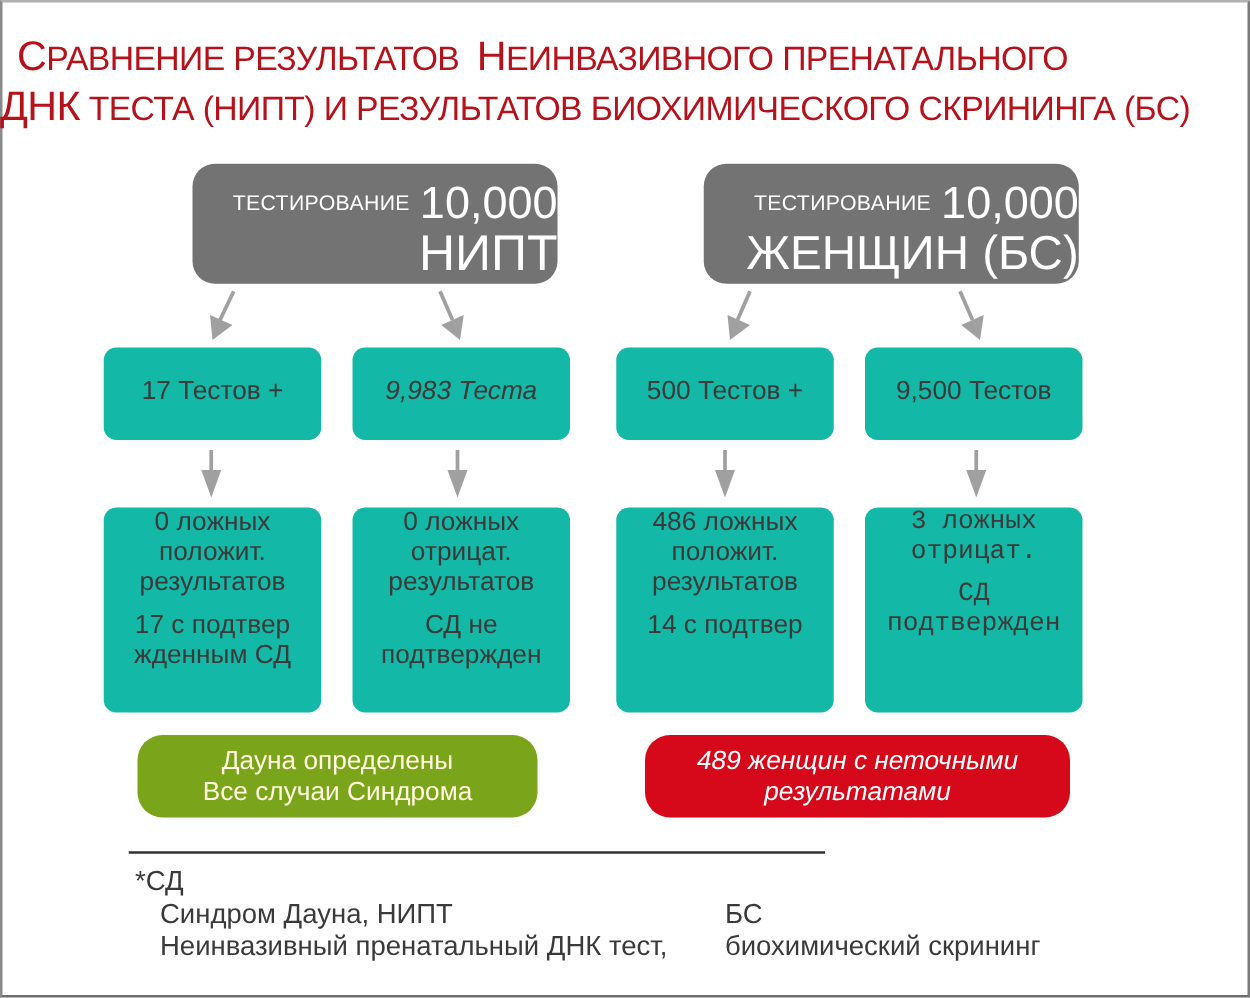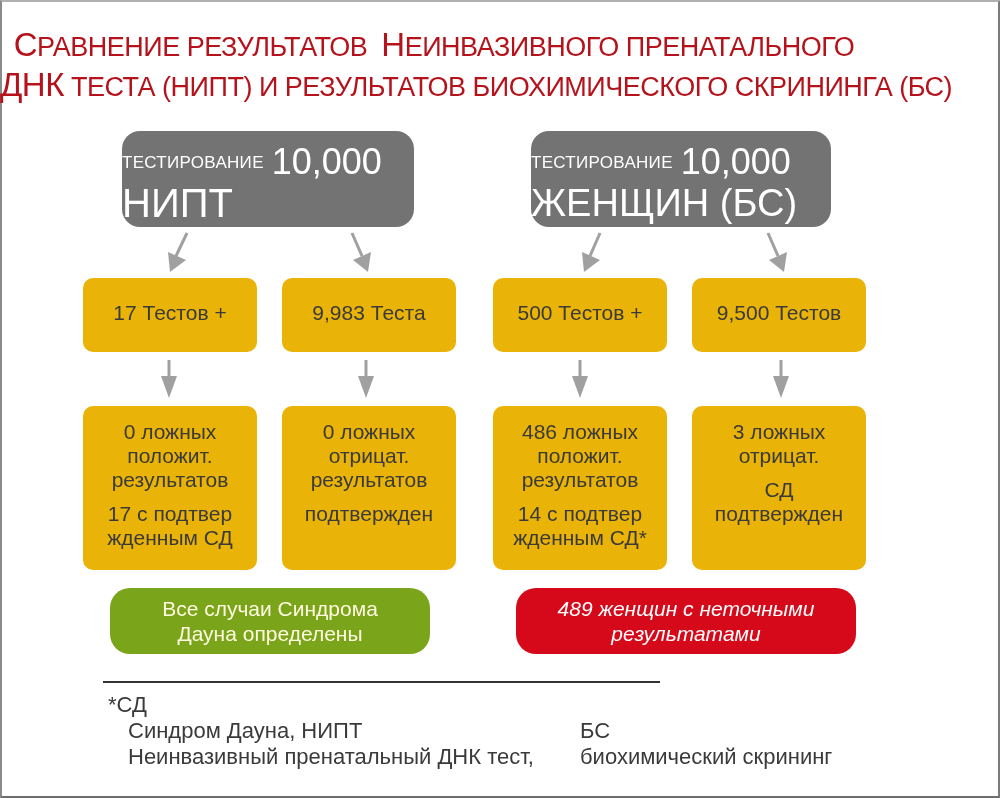--- a/index.html
+++ b/index.html
@@ -2,27 +2,27 @@
 <html><head>
 <meta charset="utf-8">
 <style>
   html, body { margin:0; padding:0; }
   body { width:1000px; height:798px; background:#ffffff; font-family:"Liberation Sans", sans-serif; position:relative; overflow:hidden; }
   .frame { position:absolute; left:0; top:0; width:996px; height:794px; border-left:2px solid #8a8a8a; border-top:2px solid #b0b0b0; border-right:3px solid #7a7a7a; border-bottom:4px solid #6e6e6e; }
   .title { position:absolute; left:0; width:868px; text-align:center; color:#b5121b; font-size:27px; line-height:34px; letter-spacing:-0.5px; white-space:nowrap; }
   .title .cap { font-size:33px; }
   .t1 { top:28px; }
   .t2 { top:68px;text-align:center; }
-  .topbox { position:absolute; background:#737373; border-radius:18px; color:#fff; text-align:left; }
+  .topbox { position:absolute; background:#737373; border-radius:18px; color:#fff; text-align:right;margin-left:32px; }
   .topbox .small { font-size:17px; letter-spacing:0.3px; vertical-align:6px; }
   .topbox .num { font-size:36px; margin-left:8px; }
   .topbox .big { font-size:40px; display:block; line-height:40px; }
-  .lbox { position:absolute; background:#eab308; border-radius:10px; color:#3a3a3a; text-align:center; font-size:21px; }
+  .lbox { position:absolute; background:#14b8a6; border-radius:10px; color:#3a3a3a; text-align:center; font-size:21px; }
   .mid { height:74px; line-height:70px; top:278px; width:174px; }
-  .low { top:406px; height:164px; width:174px; padding-top:14px; box-sizing:border-box; line-height:24px; }
+  .low { top:406px; height:164px; width:174px; box-sizing:border-box; line-height:24px; }
   .low .gap { height:10px; }
   .pill { position:absolute; top:588px; height:66px; border-radius:20px; color:#fff; text-align:center; font-size:21px; line-height:25px; box-sizing:border-box; padding-top:8px; }
   .green { left:110px; width:320px; background:#7aa51a; color:#fffbe0; }
   .red { left:516px; width:340px; background:#d5091a;font-style:italic; }
   .rule { position:absolute; left:103px; top:681px; width:557px; height:2px; background:#333; }
   .foot { position:absolute; color:#3a3a3a; font-size:22px; line-height:24px; white-space:nowrap; }
   svg.arrows { position:absolute; left:0; top:0; }
 </style>
 </head>
 <body>
@@ -60,58 +60,58 @@
     <line x1="366" y1="360" x2="366" y2="378" stroke-width="3"></line>
       <polygon points="358,376 374,376 366,398" stroke="none"></polygon>
     <line x1="580" y1="360" x2="580" y2="378" stroke-width="3"></line>
       <polygon points="572,376 588,376 580,398" stroke="none"></polygon>
     <line x1="781" y1="360" x2="781" y2="378" stroke-width="3"></line>
       <polygon points="773,376 789,376 781,398" stroke="none"></polygon>
   </g>
 </svg>
 
 <div class="lbox mid" style="left:83px;">17 Тестов +</div>
-<div class="lbox mid" style="left:282px;">9,983 Теста</div>
+<div class="lbox mid" style="left:282px;font-style:italic;">9,983 Теста</div>
 <div class="lbox mid" style="left:493px;">500 Тестов +</div>
 <div class="lbox mid" style="left:692px;">9,500 Тестов</div>
 
 <div class="lbox low" style="left:83px;">
   <div>0 ложных</div>
   <div>положит.</div>
   <div>результатов</div>
   <div class="gap"></div>
   <div>17 с подтвер</div>
   <div>жденным СД</div>
 </div>
 <div class="lbox low" style="left:282px;">
   <div>0 ложных</div>
   <div>отрицат.</div>
   <div>результатов</div>
   <div class="gap"></div>
+  <div>СД не</div>
   <div>подтвержден</div>
 </div>
 <div class="lbox low" style="left:493px;">
   <div>486 ложных</div>
   <div>положит.</div>
   <div>результатов</div>
   <div class="gap"></div>
   <div>14 с подтвер</div>
-  <div>жденным СД*</div>
 </div>
-<div class="lbox low" style="left:692px;">
+<div class="lbox low" style="left:692px;font-family:Liberation Mono, monospace;">
   <div>3 ложных</div>
   <div>отрицат.</div>
   <div class="gap"></div>
   <div>СД</div>
   <div>подтвержден</div>
 </div>
 
 <div class="pill green">
+  <div>Дауна определены</div>
   <div>Все случаи Синдрома</div>
-  <div>Дауна определены</div>
 </div>
 <div class="pill red">
   <div>489 женщин с неточными</div>
   <div>результатами</div>
 </div>
 
 <div class="rule"></div>
 
 <div class="foot" style="left:108px;top:693px;">*СД</div>
 <div class="foot" style="left:128px;top:719px;">Синдром Дауна, НИПТ</div>

